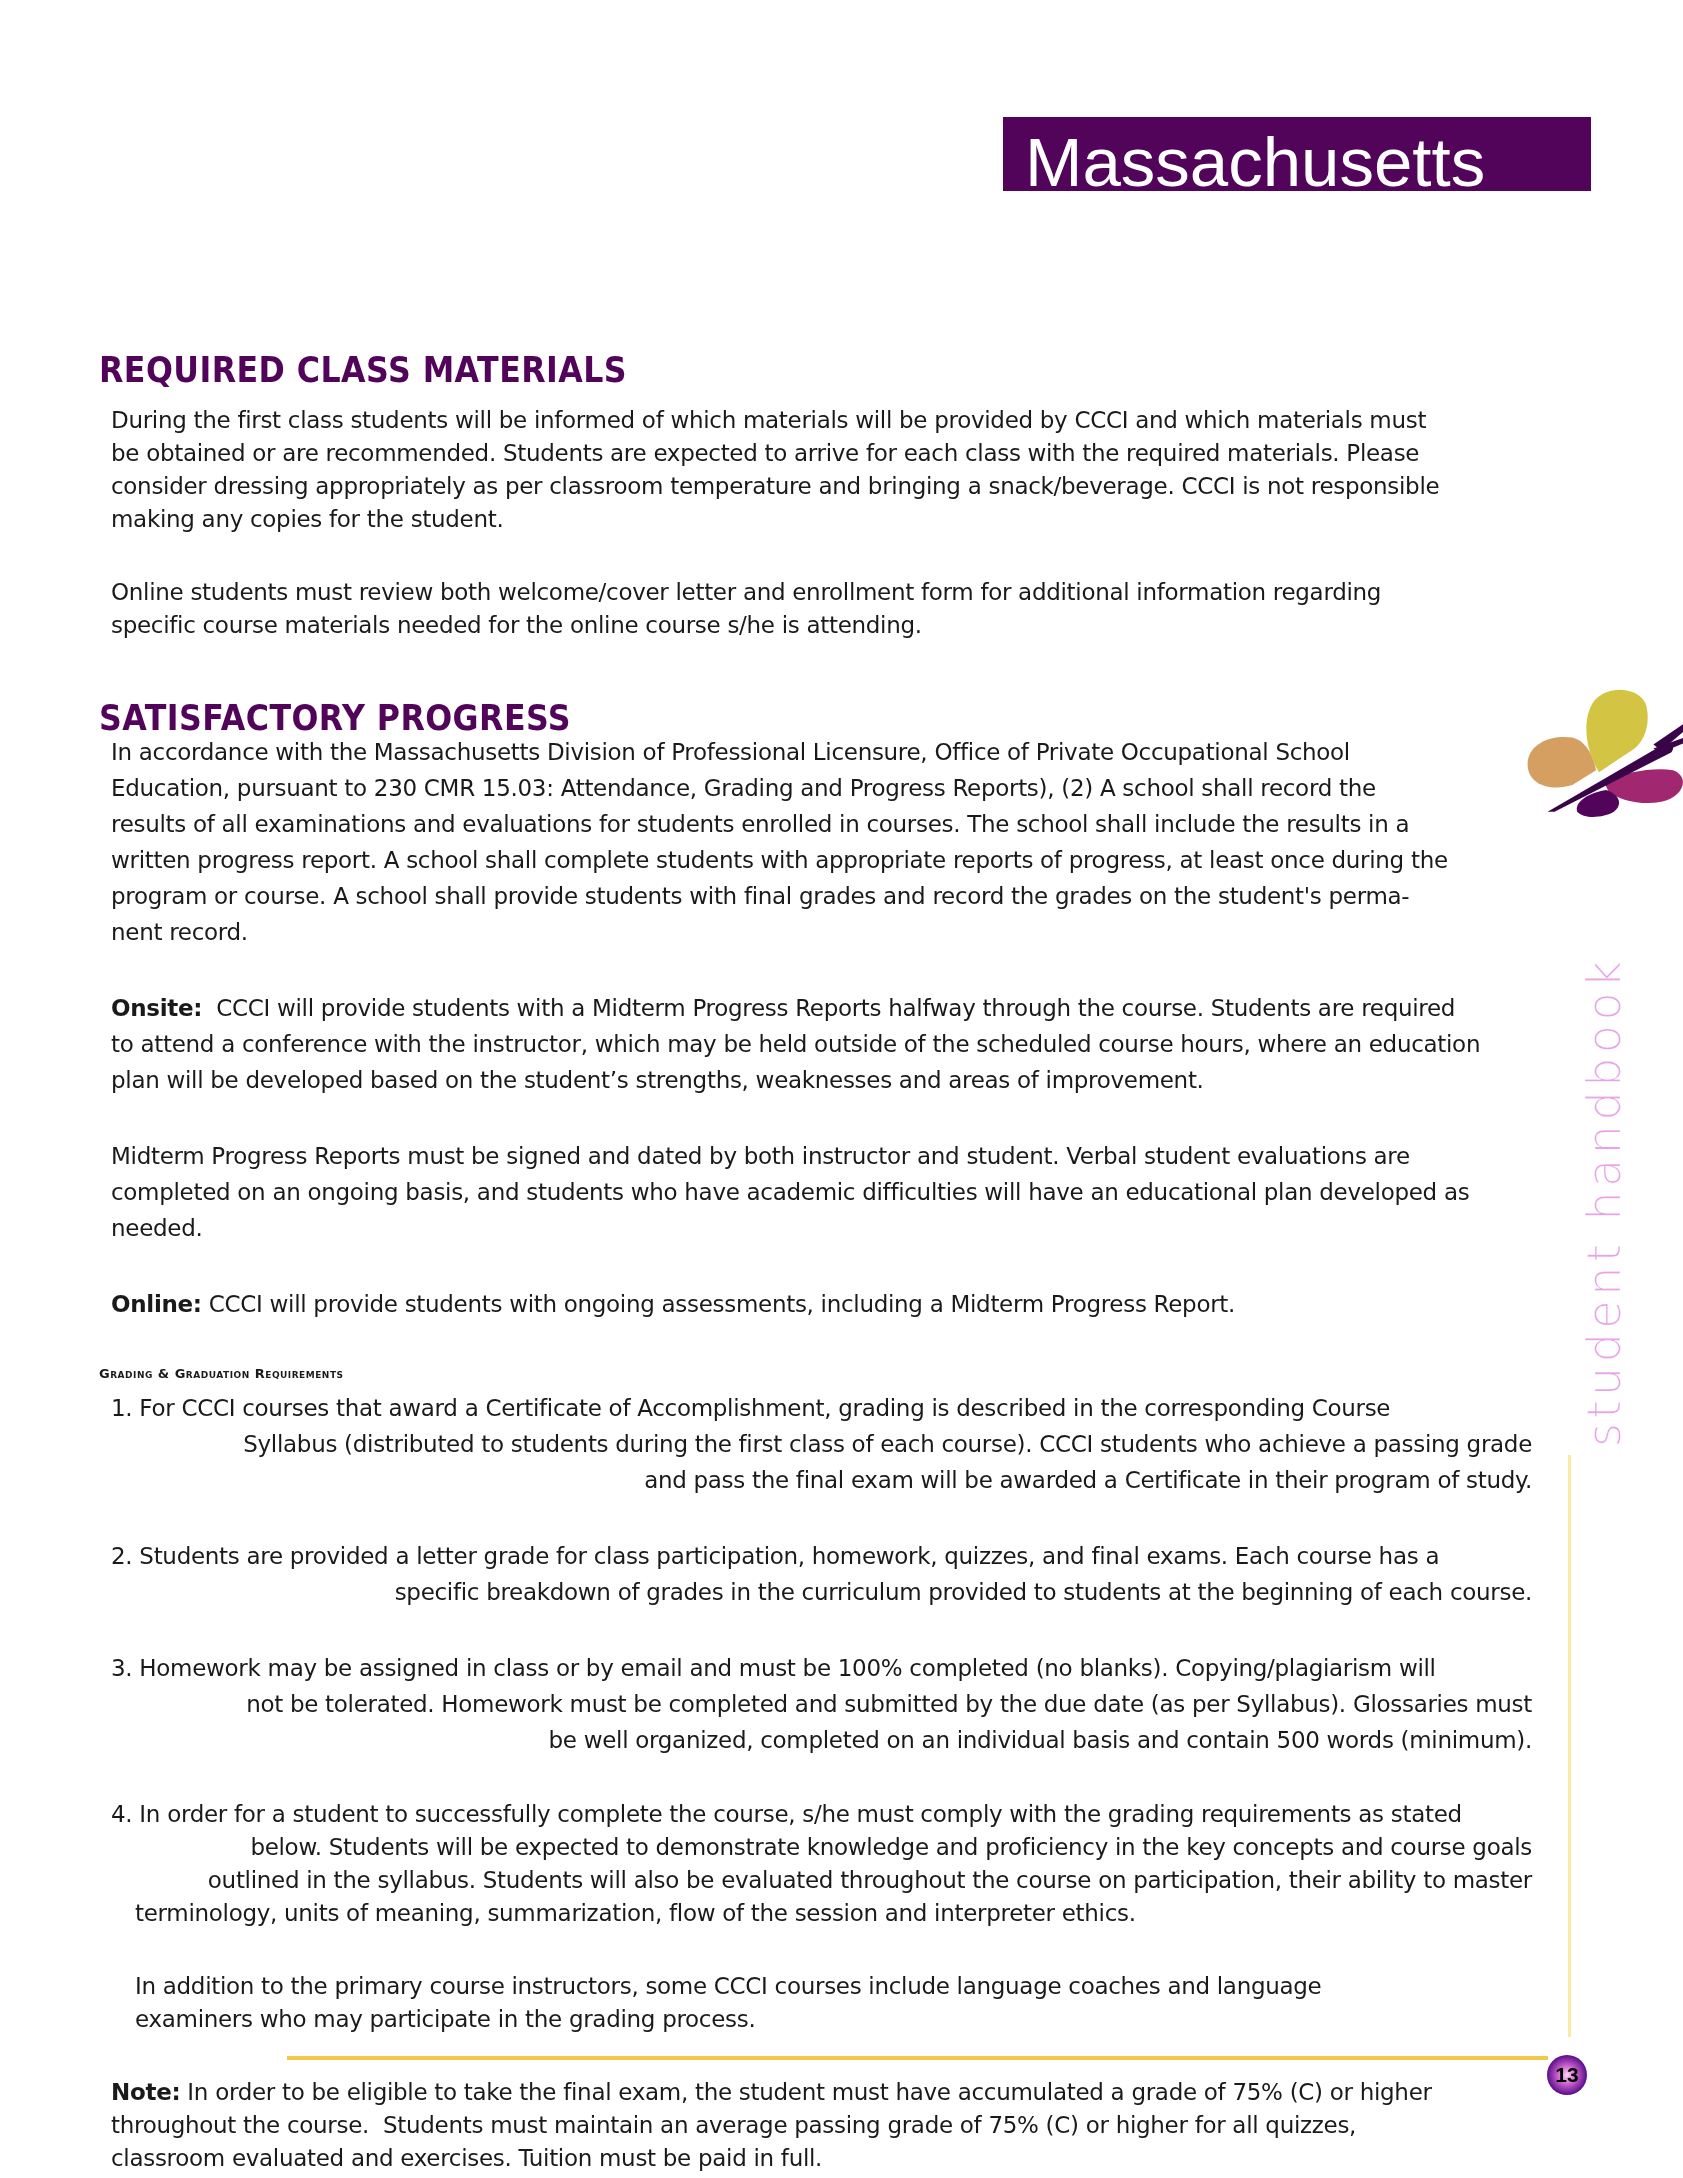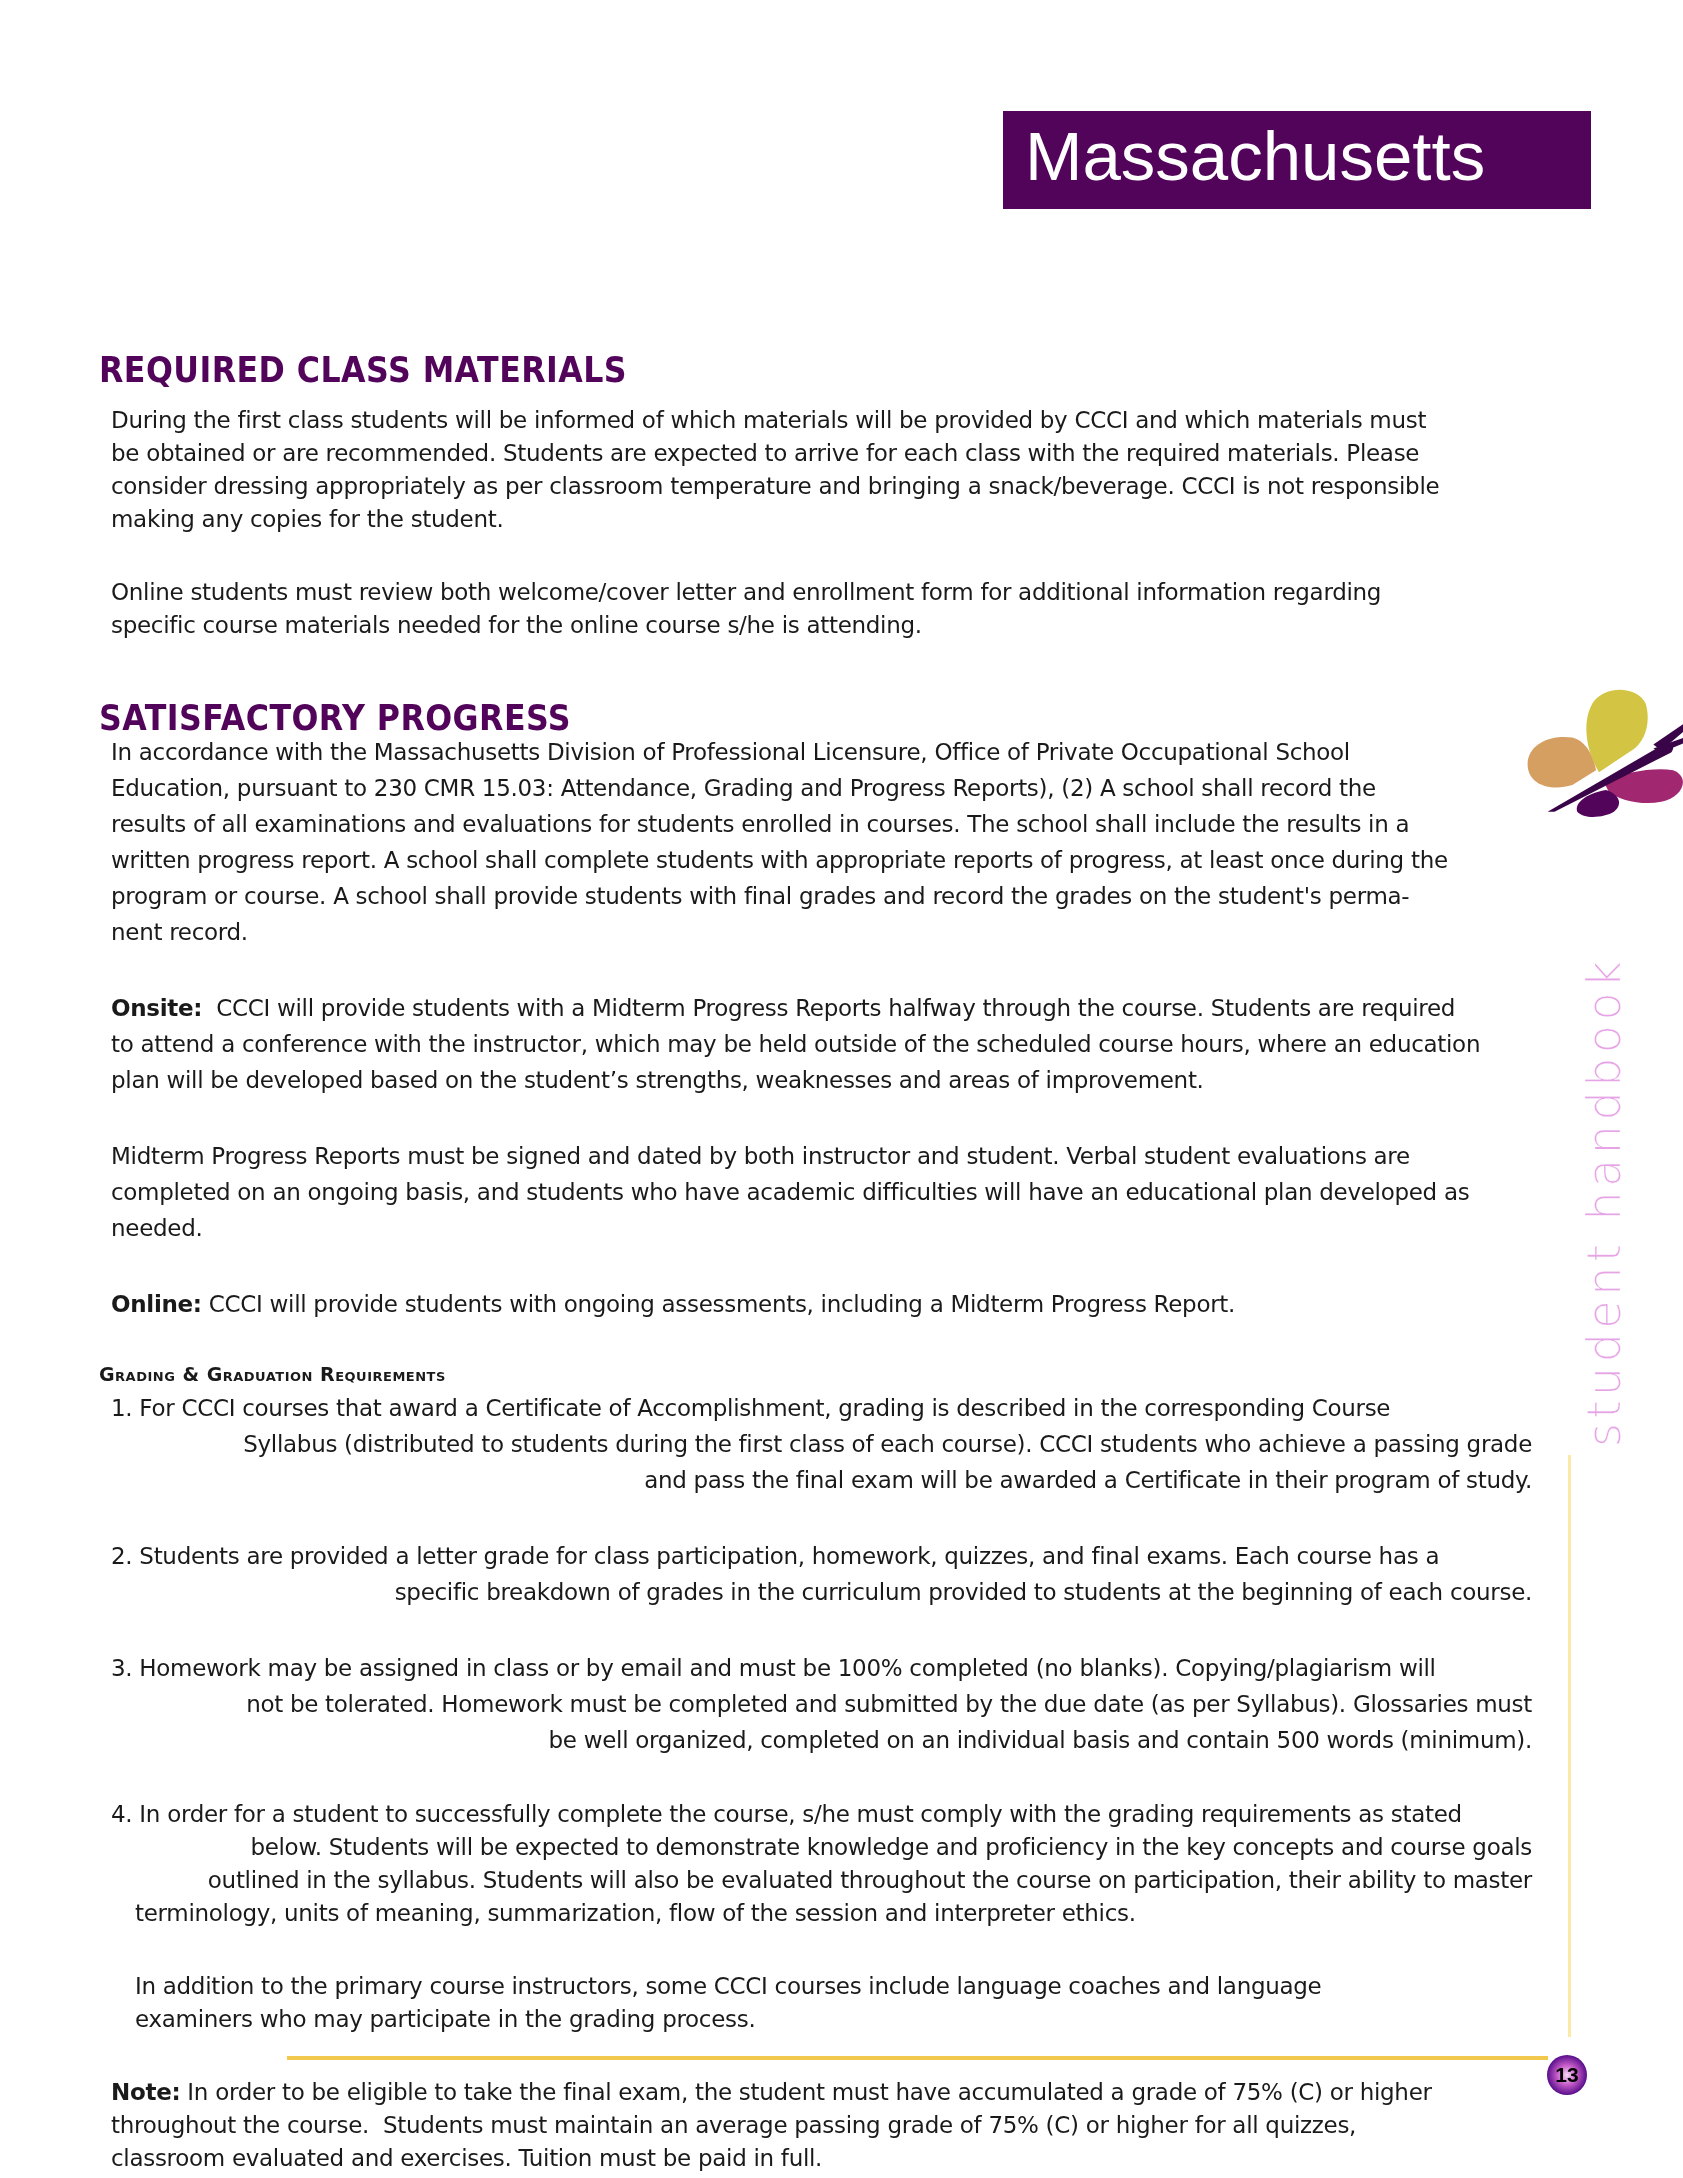--- a/index.html
+++ b/index.html
@@ -1,34 +1,34 @@
 <!DOCTYPE html>
 <html><head>
   <meta charset="utf-8">
   <style>
     html, body { margin: 0; padding: 0; background: #ffffff; }
     body { width: 1683px; height: 2178px; position: relative; overflow: hidden;
            font-family: "DejaVu Sans", sans-serif; color: #1a1a1a; }
 
-    .title-box { position: absolute; left: 1003px; top: 111px; width: 588px; height: 98px;
+    .title-box { position: absolute; left: 1003px; top: 117px; width: 588px; height: 74px;
                  background: #52035a; }
     .title-text { position: absolute; left: 22px; top: 2px; color: #ffffff;
                   font-family: "Liberation Sans", sans-serif; font-size: 69px; line-height: 87px;
                   letter-spacing: 0px; white-space: nowrap; }
 
     .content { position: absolute; left: 99px; top: 348px; width: 1445px; }
     .sec-heading { font-family: "DejaVu Sans", sans-serif; font-weight: bold; color: #52035a;
                    font-size: 36px; line-height: 44px; margin: 0; letter-spacing: 0.5px;
                    transform: scaleX(0.88); transform-origin: left center; white-space: nowrap; }
     .para { font-size: 23px; margin: 12px; white-space: nowrap; letter-spacing: -0.3px; }
     .p1 { line-height: 33px; }
     .p2 { line-height: 36px; }
     .gap-sm { height: 16px; }
     .bold-label { font-weight: bold; }
-    .sub-heading { font-weight: bold; font-size: 19px; line-height: 28px; margin: 0;
+    .sub-heading { font-weight: bold; font-size: 13px; line-height: 28px; margin: 0;
                    font-variant: small-caps; letter-spacing: 0.5px; }
     .indent1 { padding-left: 28px; text-align: right; }
     .indent2 { padding-left: 24px; }
 
     .vert-text { position: absolute; left: 1584px; top: 1447px; transform-origin: 0 0;
                  transform: rotate(-90deg); color: #e6a3e6; font-family: "DejaVu Sans", sans-serif;
                  font-weight: 200; font-size: 46px; line-height: 40px; letter-spacing: 4.5px;
                  white-space: nowrap; -webkit-text-stroke: 0.3px #ffffff; }
     .vline { position: absolute; left: 1568px; top: 1455px; width: 3px; height: 582px;
              background: #fbe9a8; }

